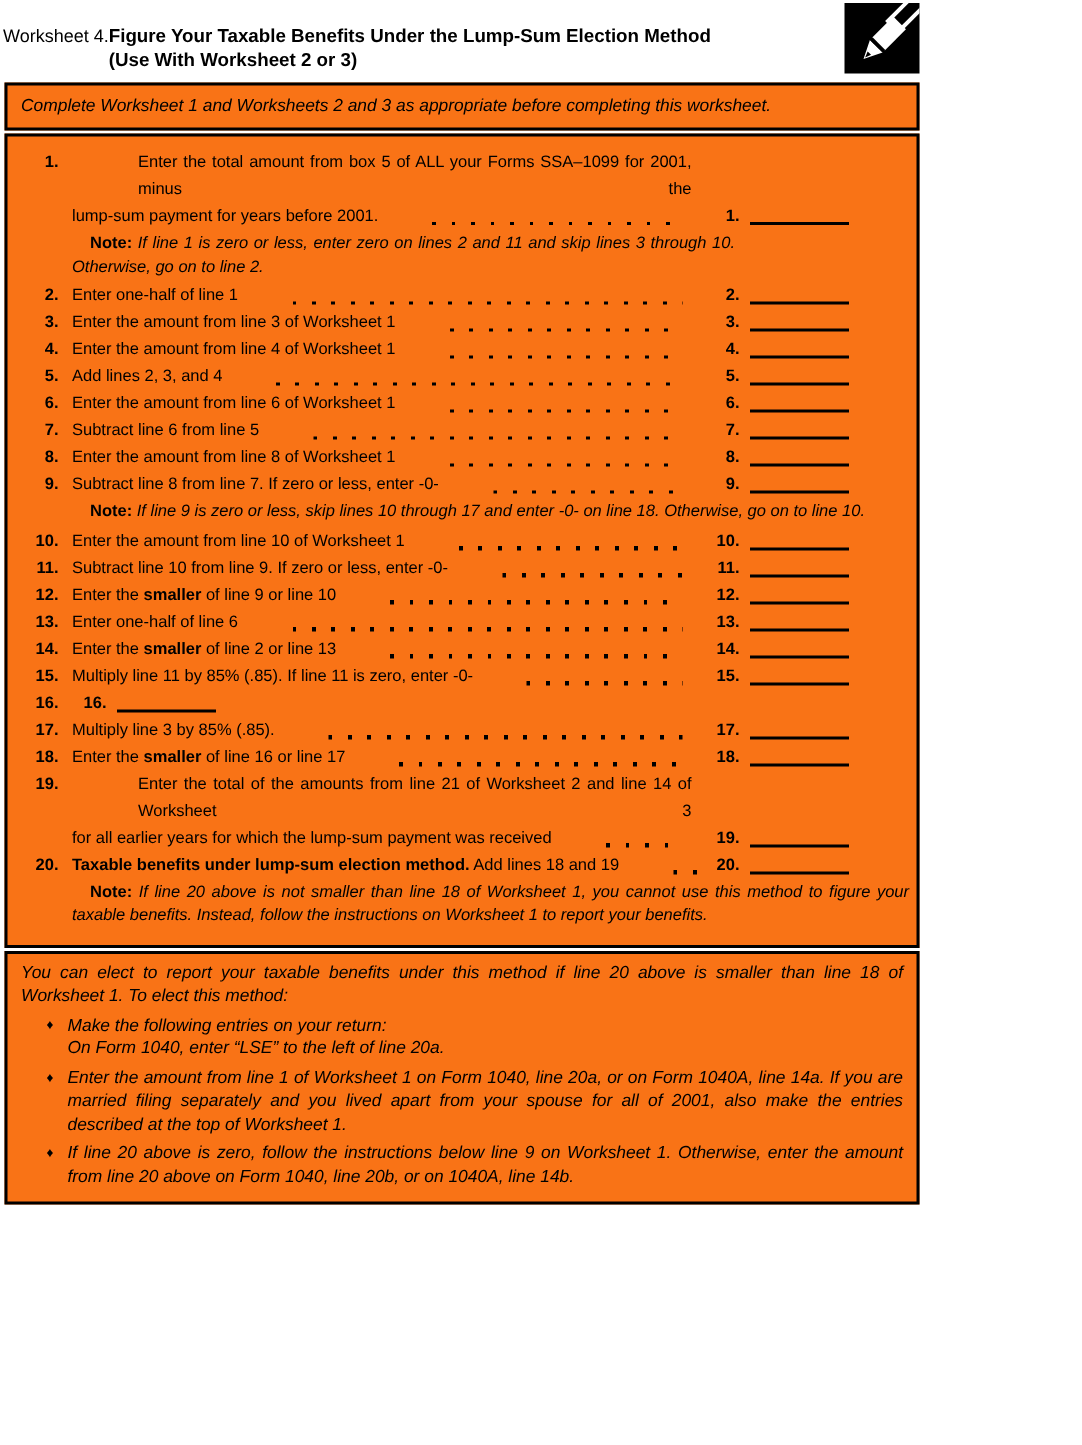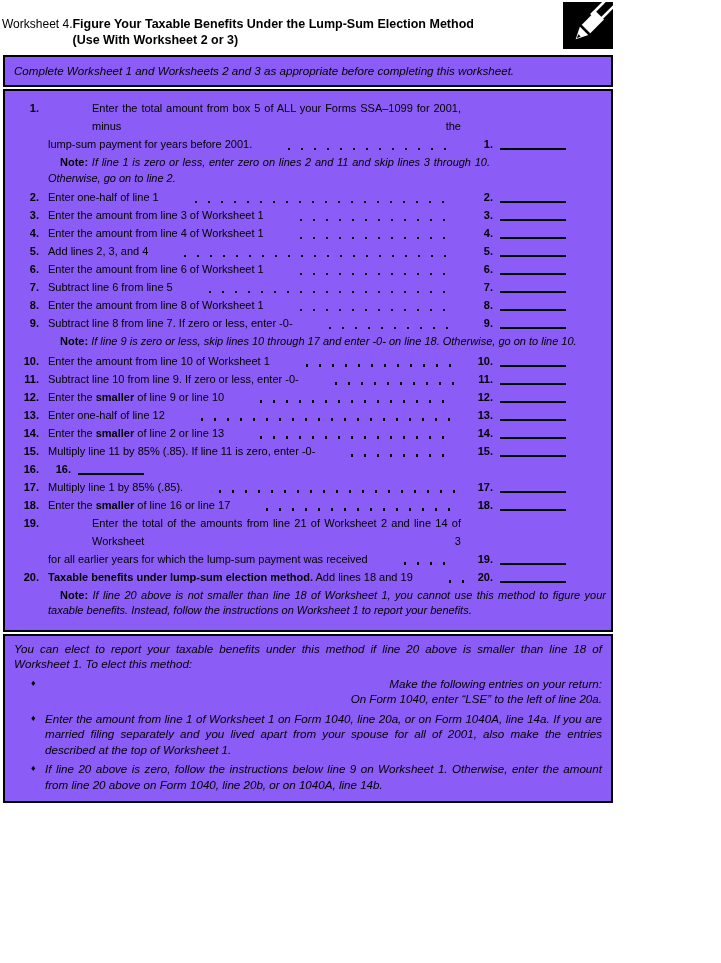--- a/index.html
+++ b/index.html
@@ -8,21 +8,21 @@
     font-family:"Liberation Sans", sans-serif; font-size:11px; box-sizing:border-box;
     overflow:hidden;
   }
   
   .header { padding:16px 0 0 2px; display:flex; align-items:flex-start; }
   .ws-label { font-size:12px; padding-top:1px; flex:none; }
   .title-block { font-weight:bold; font-size:12.5px; line-height:16px; max-width:540px; }
   .pencil { position:absolute; top:2px; right:3px; width:50px; height:47px; background:#000; }
   .pencil svg { display:block; }
   
-  .box { border:2px solid #000; margin:0 3px; background:#8b5cf6; }
+  .box { border:2px solid #000; margin:0 3px; background:#f97316; }
   .intro-box { margin-top:7px; padding:7px 9px 8px; font-style:italic; font-size:11.6px; }
   .main-box { margin-top:2px; padding:8px 0 9px; }
   .elect-box { margin-top:2px; border-width:2.5px; padding:5px 9px 9px; font-style:italic; font-size:11.6px; line-height:15.5px; }
   
   .row { display:flex; align-items:flex-start; line-height:18px; padding:0 42px 0 8px; }
   .num { width:26px; text-align:right; font-weight:bold; flex:none; }
   .body { flex:1; margin-left:9px; min-width:0; }
   .full-line { text-align:justify; text-align-last:justify;padding-left:44px; }
   .last-line { display:flex;gap:28px; }
   .ltext { white-space:nowrap; }
@@ -37,21 +37,21 @@
   .note-label { font-weight:bold;padding-left:12px; }
   .note-text { font-style:italic; }
   .note-w1 { max-width:442px; }
   .note-w9 { max-width:556px; }
   .note-w20 { max-width:558px; }
   
   .elect-intro { text-align:justify; }
   .bullet-row { display:flex; margin-top:4px; }
   .bullet-glyph { flex:none; width:14px; margin-left:17px; font-size:9px; line-height:15.5px; font-style:normal; }
   .bullet-content { flex:1; min-width:0; text-align:justify; }
-  .bullet-line { text-align:right; }
+  .bullet-line { text-align:left; }
 </style>
 </head>
 <body>
 
 <div class="page">
 
   <div class="header">
     <div class="ws-label">Worksheet 4.</div>
     <div class="title-block">
       <div>Figure Your Taxable Benefits Under the Lump-Sum Election Method</div>
@@ -251,21 +251,21 @@
       <div class="ans">
         <span class="ans-num">12.</span>
         <span class="ans-rule"></span>
       </div>
     </div>
 
     <div class="row">
       <div class="num">13.</div>
       <div class="body">
         <div class="last-line">
-          <span class="ltext"><span>Enter one-half of line 12</span><b></b><span></span></span>
+          <span class="ltext"><span>Enter one-half of line 6</span><b></b><span></span></span>
           <span class="leader"></span>
         </div>
       </div>
       <div class="ans">
         <span class="ans-num">13.</span>
         <span class="ans-rule"></span>
       </div>
     </div>
 
     <div class="row">
@@ -301,21 +301,21 @@
       <div class="ans">
         <span class="ans-num">16.</span>
         <span class="ans-rule"></span>
       </div>
     </div>
 
     <div class="row">
       <div class="num">17.</div>
       <div class="body">
         <div class="last-line">
-          <span class="ltext"><span>Multiply line 1 by 85% (.85).</span><b></b><span></span></span>
+          <span class="ltext"><span>Multiply line 3 by 85% (.85).</span><b></b><span></span></span>
           <span class="leader"></span>
         </div>
       </div>
       <div class="ans">
         <span class="ans-num">17.</span>
         <span class="ans-rule"></span>
       </div>
     </div>
 
     <div class="row">

